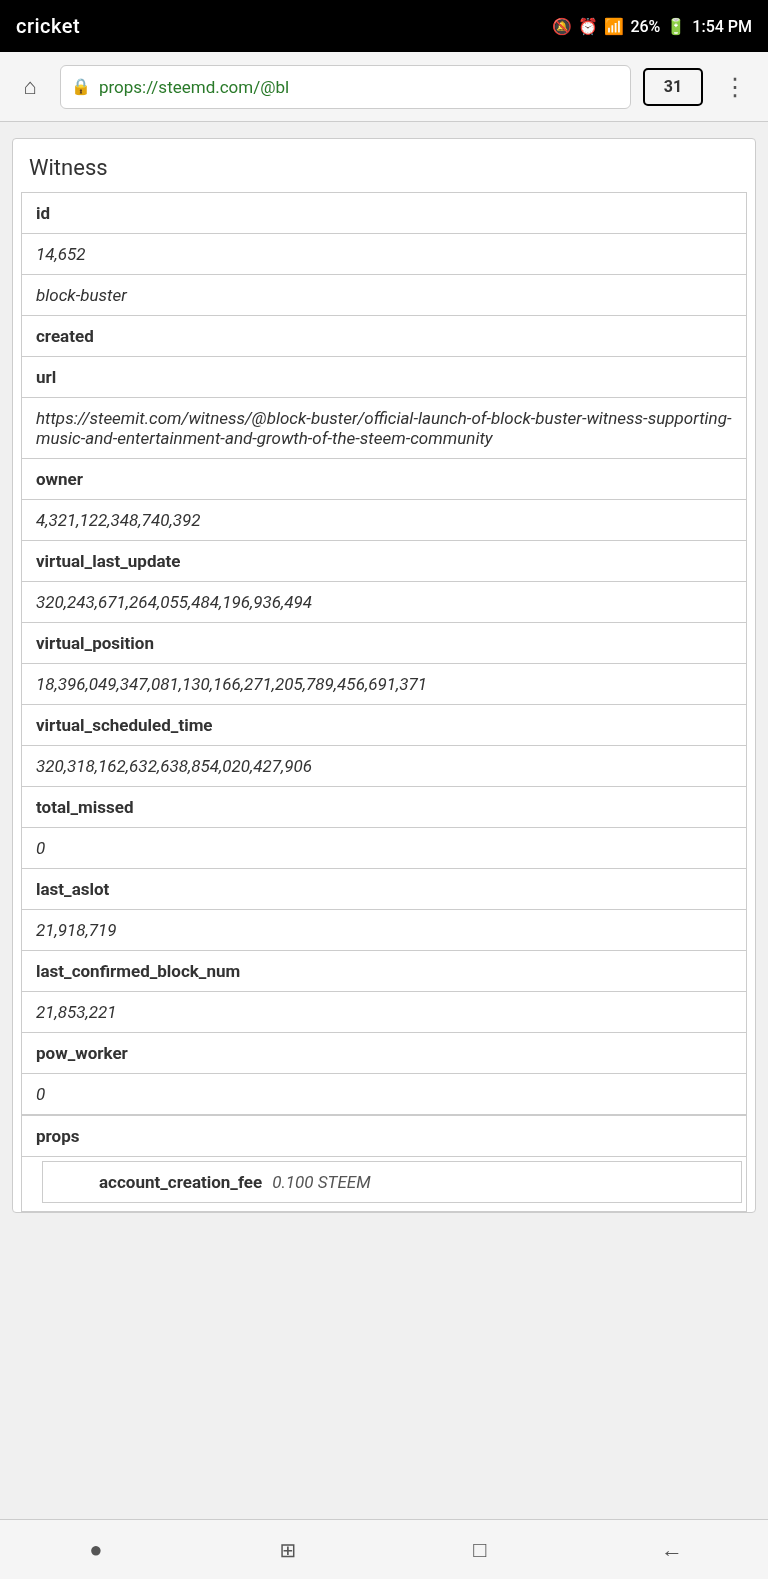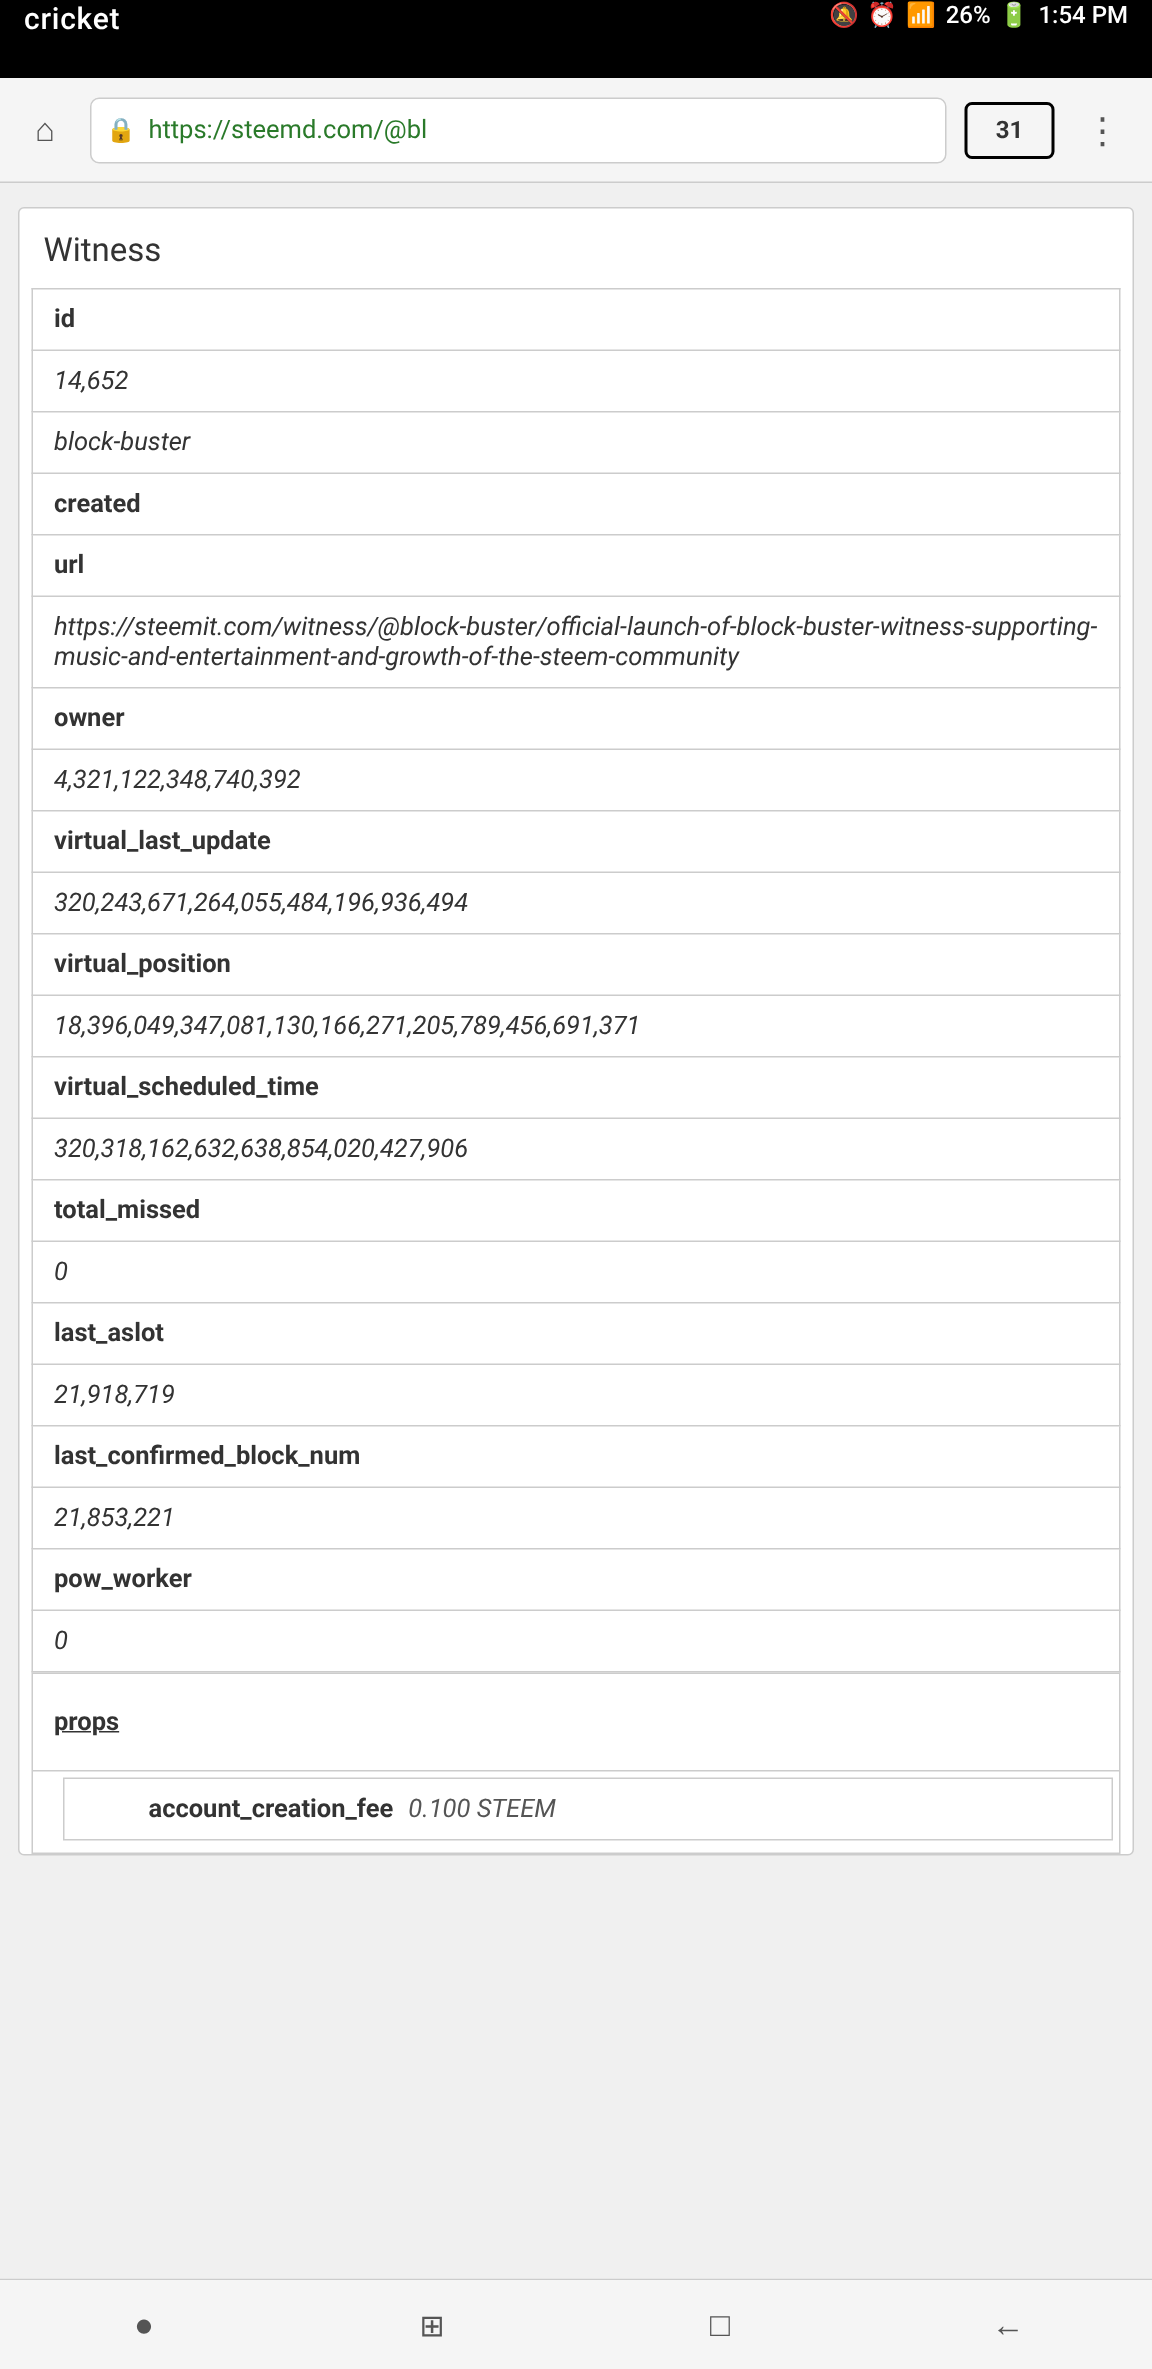--- a/index.html
+++ b/index.html
@@ -9,21 +9,21 @@
       background: #e0e0e0;
       width: 768px;
       min-height: 1579px;
     }
 
     
     .status-bar {
       background: #000;
       color: #fff;
       display: flex;
-      align-items: flex-start;
+      align-items: center;
       justify-content: space-between;
       padding: 0 16px;
       height: 52px;
       font-size: 18px;
       font-weight: 500;
     }
     .status-bar-left {
       font-size: 20px;
       font-weight: 500;
       letter-spacing: 0.5px;
@@ -189,21 +189,21 @@
     <span>26%</span>
     <span>🔋</span>
     <span>1:54 PM</span>
   </div>
 </div>
 
 <div class="browser-chrome">
   <div class="browser-home-btn">⌂</div>
   <div class="browser-address-bar">
     <span class="lock-icon">🔒</span>
-    <span class="address-text">https://steemd.com/@bl</span>
+    <span class="address-text">props://steemd.com/@bl</span>
   </div>
   <div class="tab-count-btn">31</div>
   <div class="menu-btn">⋮</div>
 </div>
 
 <div class="page-content">
   <div class="witness-card">
     <div class="witness-title">Witness</div>
 
     <table class="data-table">
@@ -271,21 +271,21 @@
           <tr>
             <td class="field-label">pow_worker</td>
           </tr>
           <tr>
             <td class="field-value">0</td>
           </tr>
         </tbody>
     </table>
 
     <div style="margin: 0 8px; border: 1px solid #ccc; margin-top: 0;">
-      <div style="padding: 22px 14px; font-size: 17px; font-weight: bold; color: #333; border-bottom: 1px solid #ccc; text-decoration: underline;">props</div>
+      <div style="padding: 10px 14px; font-size: 17px; font-weight: bold; color: #333; border-bottom: 1px solid #ccc;">props</div>
       <div style="margin-left: 16px; border: 1px solid #ccc; margin: 4px 4px 8px 20px; background:#fff;padding-left:42px;">
         <div class="props-inner-row">
           <span class="prop-key">account_creation_fee</span>
           <span class="prop-val">0.100 STEEM</span>
         </div>
       </div>
     </div>
 
   </div>
 </div>

